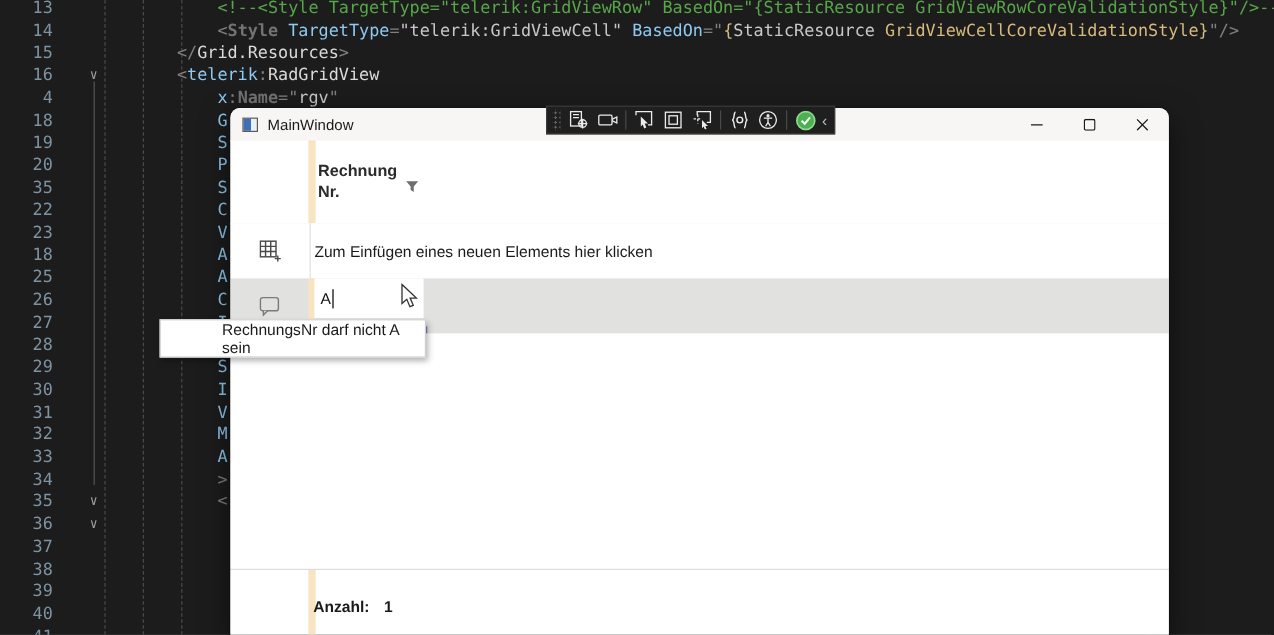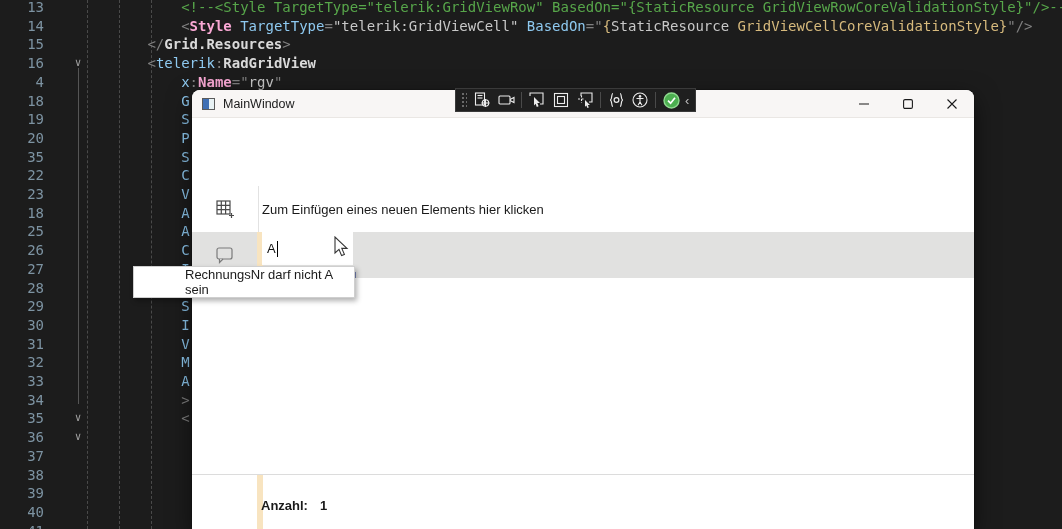--- a/index.html
+++ b/index.html
@@ -19,25 +19,25 @@
     position:absolute;left:0;width:44px;text-align:right;color:#7d93a2;
   }
   .ed-line .fold{
     position:absolute;left:70px;width:16px;text-align:center;color:#9f9f9f;
     font-size:11px;cursor:pointer;
   }
   .ed-line .codewrap{position:absolute;left:80px;}
   .seg-p{color:#d4d4d4;}
   .seg-c{color:#57a64a;}
   .seg-d{color:#808080;}
-  .seg-e{color:#f9a8d4;font-weight:bold;}
+  .seg-e{color:#737373;font-weight:bold;}
   .seg-a{color:#8ec9f0;}
   .seg-v{color:#c8c8c8;}
   .seg-m{color:#d7ba7d;}
-  .seg-b{color:#dadada;font-weight:bold;}
+  .seg-b{color:#dadada;font-weight:normal;}
   
   .app-window{
     position:absolute;left:192px;top:90px;width:782px;height:439px;
     background:#ffffff;border-radius:8px 8px 0 0;z-index:10;
     box-shadow:0 8px 24px rgba(0,0,0,.55), 0 0 0 1px rgba(0,0,0,.12);
     overflow:hidden;
   }
   .titlebar{
     position:absolute;left:0;top:0;right:0;height:27px;background:#f8f6f5;
     border-bottom:1px solid #eae7e4;display:flex;align-items:center;
@@ -145,20 +145,32 @@
           </svg>
       </div>
       <div class="win-btn">
         <svg width="10" height="10" viewBox="0 0 10 10">
             <path d="M0.5 0.5 L9.5 9.5 M9.5 0.5 L0.5 9.5" stroke="#1a1a1a" stroke-width="1.1"></path>
           </svg>
       </div>
     </div>
   </div>
 
+  <div class="grid-header">
+    <div class="peach" style="left:65px;top:0;height:69px;"></div>
+    <div class="hdr-text">
+      <div>Rechnung</div>
+      <div>Nr.</div>
+    </div>
+    <div class="funnel">
+      <svg width="11" height="11" viewBox="0 0 11 11">
+          <path d="M0.5 1 H10.5 L6.8 5.5 V10 L4.2 8.4 V5.5 Z" fill="#6e6e6e"></path>
+        </svg>
+    </div>
+  </div>
 
   <div class="insert-row">
     <div class="colsep"></div>
     <div class="row-icon" style="top:14px;">
       <svg width="19" height="19" viewBox="0 0 19 19" fill="none" stroke="#4a4a4a" stroke-width="1.2">
         <rect x="1" y="1" width="13" height="13"></rect>
         <line x1="5.3" y1="1" x2="5.3" y2="14"></line>
           <line x1="9.6" y1="1" x2="9.6" y2="14"></line>
         <line x1="1" y1="5.3" x2="14" y2="5.3"></line>
           <line x1="1" y1="9.6" x2="14" y2="9.6"></line>

